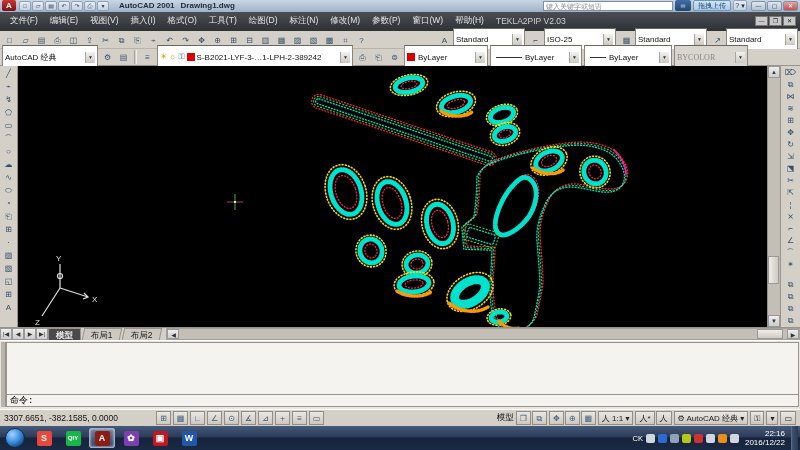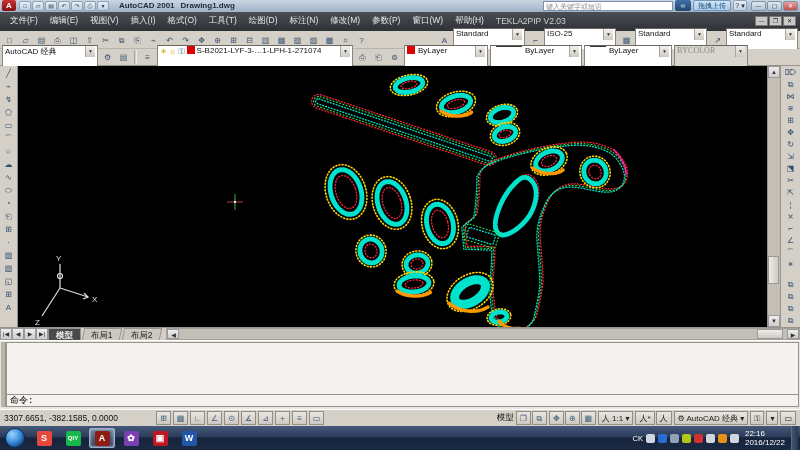--- a/index.html
+++ b/index.html
@@ -26,21 +26,21 @@
   .menu-item { padding:0 6px; white-space:nowrap; }
   .menu-extra { padding:0 6px; color:#cfcfcf; }
   .doc-ctl { margin-left:auto; display:flex; gap:1px; }
   .doc-ctl span { width:13px; height:10px; background:#c9c9c9; border:1px solid #777; font-size:6px; text-align:center; line-height:9px; color:#222; }
 
   
   .toolbar1 { height:18px; background:#d4d0c8; border-bottom:1px solid #b8b4ac; display:flex; align-items:center; padding:0 2px; gap:1px; }
   .ti { width:15px; height:14px; background:#d4d0c8; border:1px solid #d4d0c8; font-size:8px; text-align:center; line-height:13px; color:#33506e; }
   .tsep { width:3px; height:14px; border-left:1px solid #a8a49c; border-right:1px solid #eee; margin:0 1px; }
   .style-dd { display:flex; align-items:center; gap:1px; margin-left:1px; }
-  .dd { height:24px; background:#fff; border:1px solid #8a867e; border-top-color:#6a665e; display:flex; align-items:flex-start; font-size:8px; padding:0 2px; color:#111; }
+  .dd { height:24px; background:#fff; border:1px solid #8a867e; border-top-color:#6a665e; display:flex; align-items:center; font-size:8px; padding:0 2px; color:#111; }
   .dd .arrow { margin-left:auto; width:10px; height:11px; background:linear-gradient(#f2f1ef,#cdc9c1); border-left:1px solid #a8a4a0; font-size:5px; text-align:center; line-height:11px; color:#333; }
   .toolbar2 { height:17px; background:#d4d0c8; border-bottom:1px solid #98948c; display:flex; align-items:center; padding:0 2px; gap:2px; }
   .mini { font-size:8px; line-height:12px; }
   .sw { width:8px; height:8px; display:inline-block; }
   .red-sq { background:#d00; }
   .lt-line { display:inline-block; width:26px; border-top:1px solid #333; margin:0 3px; }
   .disabled-dd { color:#8e8a84; background:#d9d6cf;font-family:Liberation Serif, serif; }
 
   
   .workarea { height:263px; display:flex; }
@@ -94,21 +94,21 @@
   .sb-txt { font-size:8.5px; }
 
   
   .taskbar { height:24px; background:linear-gradient(#45597a 0%,#2b3c59 45%,#16233c 50%,#1b2a44 100%); display:flex; align-items:center; padding:0 2px; gap:3px; }
   .orb { width:20px; height:20px; border-radius:50%; background:radial-gradient(circle at 35% 30%, #9fd4ff, #3f8fdd 45%, #15457e 80%); border:1px solid #0c2c52; margin:0 3px; }
   .task-ico { width:26px; height:20px; display:flex; align-items:center; justify-content:center; border-radius:2px; }
   .task-ico.active { background:linear-gradient(#7a8aa5cc,#3c4f70cc); border:1px solid #9db0c8; box-shadow:inset 0 0 3px #cfe0f5; }
   .ico-box { width:15px; height:15px; border-radius:2px; font-size:9px; font-weight:bold; text-align:center; line-height:15px; color:#fff; }
   .tray { margin-left:auto; display:flex; align-items:center; gap:3px; color:#fff; font-size:7.5px; }
   .tray-ico { width:9px; height:9px; border-radius:2px; }
-  .clock { line-height:9px; font-size:8px; margin:0 3px; white-space:nowrap; }
+  .clock { text-align:right; line-height:9px; font-size:8px; margin:0 3px; white-space:nowrap; }
   .show-desktop { width:7px; height:24px; background:linear-gradient(90deg,#41536f,#2a3a55); border-left:1px solid #5a6d88; }
 </style>
 </head>
 <body>
 
 <div class="app">
 
   <div class="titlebar">
     <div class="tb-logo">A</div>
     <div class="qat">
@@ -236,21 +236,21 @@
     <span class="tsep"></span>
     <span class="ti">≡</span>
     <span class="dd" style="width:196px">
       <span style="display:flex;gap:2px;align-items:center">
 
       <span class="mini" style="color: rgb(200, 162, 0);">☀</span>
           <span class="mini" style="color: rgb(200, 162, 0);">☼</span>
           <span class="mini" style="color: rgb(60, 90, 120);">⚿</span>
         </span>
       <span class="sw red-sq" style="margin:0 2px"></span>
-      <span style="overflow:hidden;white-space:nowrap">S-B2021-LYF-3-…1-LPH-1-271074</span>
+      <span style="overflow:hidden;white-space:nowrap">S-B2021-LYF-3-…1-LPH-2-389242</span>
       <span class="arrow">▼</span>
     </span>
     <span style="display:flex;gap:1px">
 
     <span class="ti">⎙</span>
         <span class="ti">⎗</span>
         <span class="ti">⊜</span>
       </span>
     <span class="dd" style="width:84px">
         <span class="sw red-sq" style="margin-right:3px"></span>

